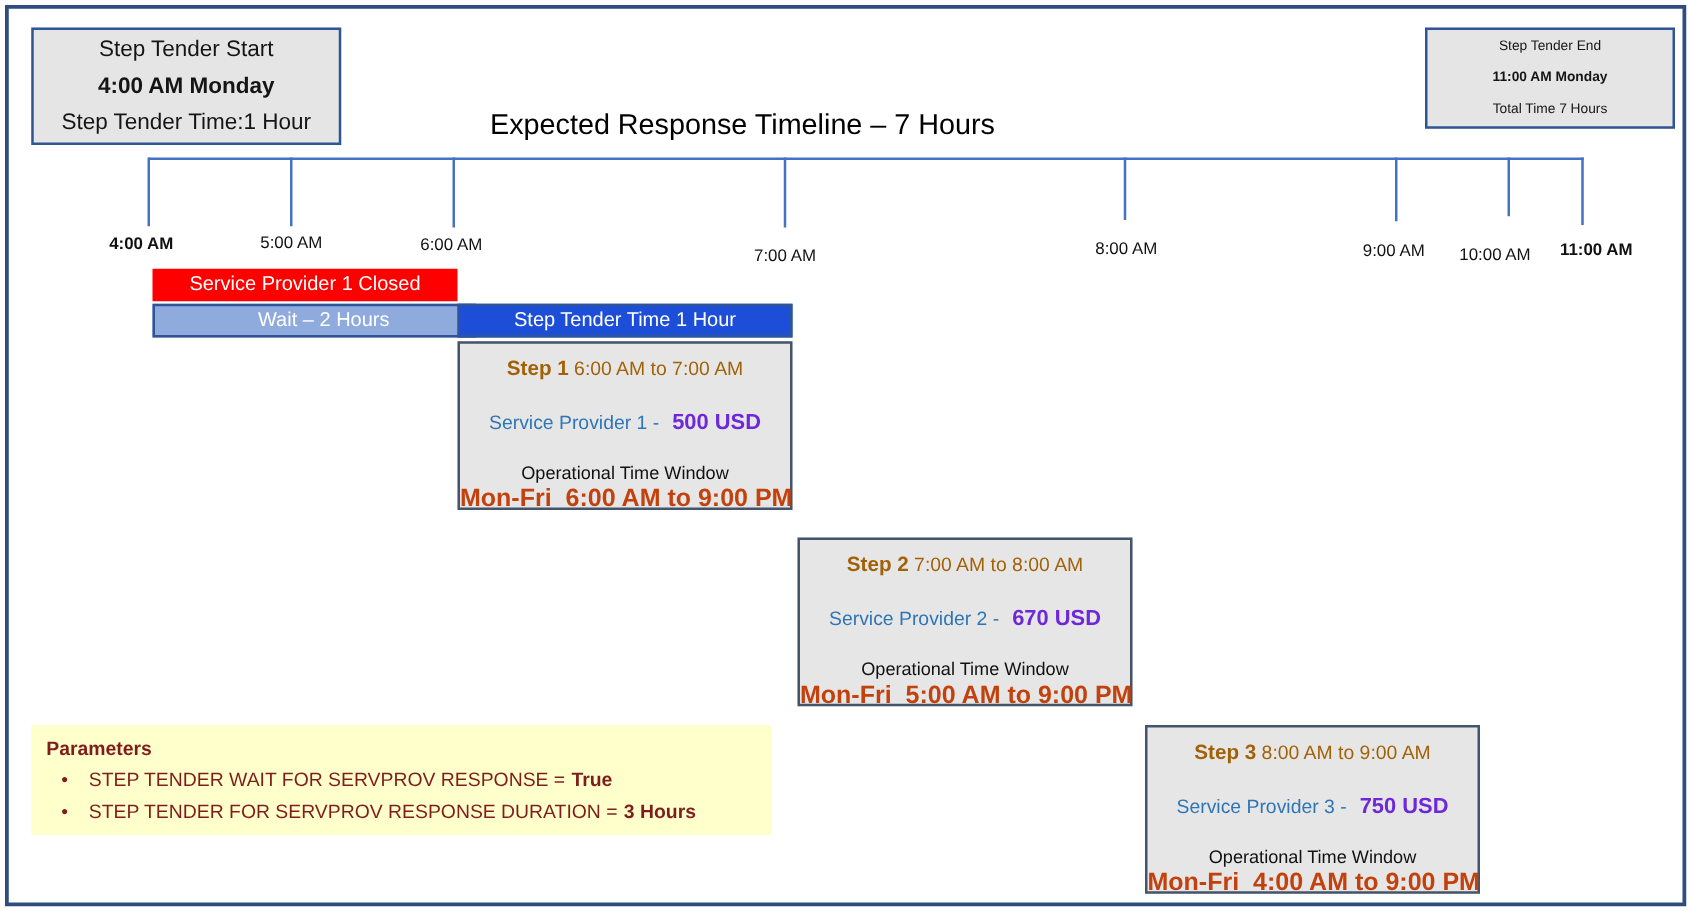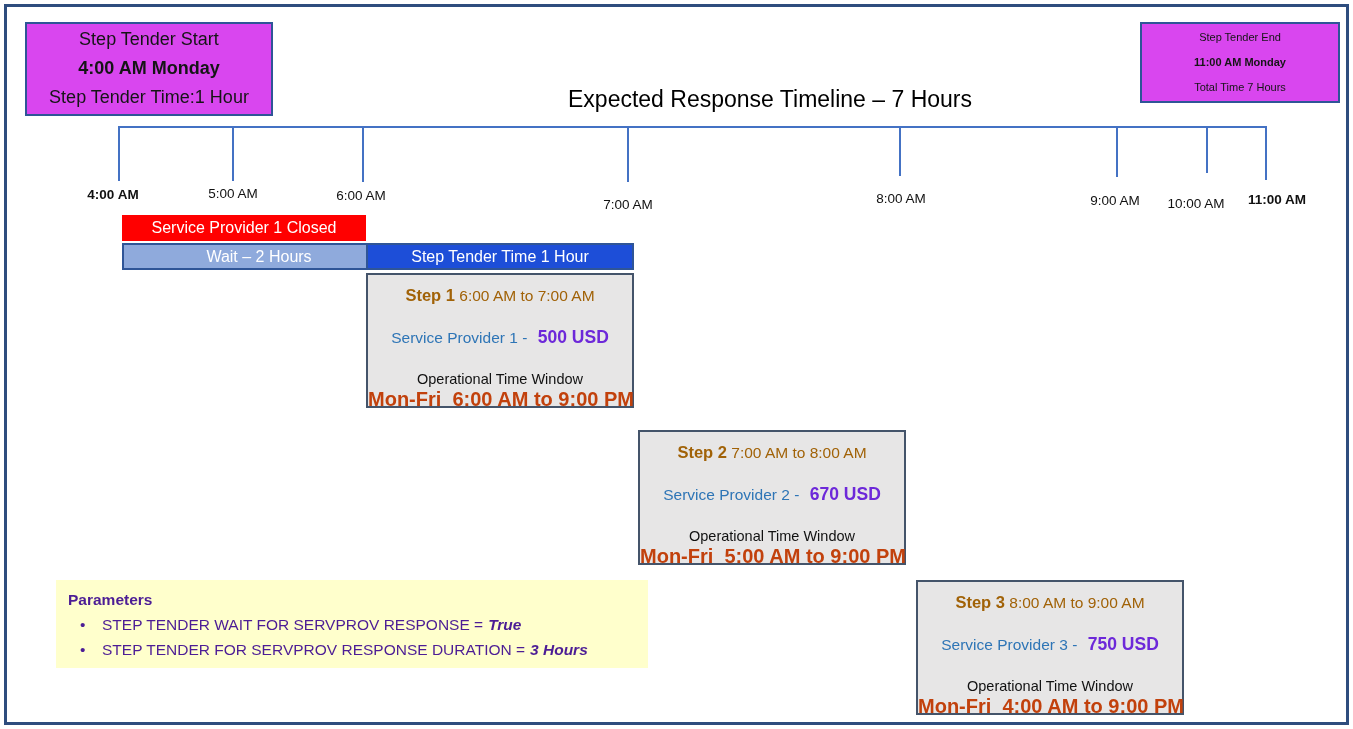--- a/index.html
+++ b/index.html
@@ -8,30 +8,30 @@
     background:#ffffff; overflow:hidden;
     font-family:"Liberation Sans", sans-serif;
     color:#1a1a1a;
   }
   .frame {
     position:absolute; left:4px; top:4px; width:1339px; height:715px;
     border:3px solid #2e4d7e;
   }
   
   .note-box {
-    position:absolute; background:#d946ef; border:2px solid #2F5597;
+    position:absolute; background:#e5e5e5; border:2px solid #2F5597;
     text-align:center; color:#151515;
   }
   #start-box { left:25px; top:22px; width:244px; height:89px; font-size:18px; line-height:29px; padding-top:1px; }
   #end-box   { left:1140px; top:22px; width:196px; height:76px; font-size:11px; line-height:25px; padding-top:1px; }
   .note-bold { font-weight:bold; }
   
   #title {
     position:absolute; left:392px; top:86px; width:580px;
-    text-align:right; font-size:23px; color:#000;
+    text-align:left; font-size:23px; color:#000;
   }
   
   .axis-line { position:absolute; left:119px; top:126px; width:1148px; height:2px; background:#4472C4; }
   .tick { position:absolute; top:126px; width:2px; background:#4472C4; }
   .tick-label { position:absolute; width:110px; text-align:center; font-size:13.5px; color:#111; }
   .tick-label.bold { font-weight:bold; }
   
   .bar { position:absolute; color:#fff; text-align:center; overflow:hidden; }
   #closed-bar { left:122px; top:215px; width:244px; height:26px; background:#FF0000; font-size:16px; line-height:26px; }
   #wait-bar   { left:122px; top:243px; width:240px; height:23px; background:#8FAADC; border:2px solid #2F5597; font-size:16px; line-height:23px;padding-left:15px; }
@@ -47,27 +47,27 @@
   .step-line1 { margin-top:11px; font-size:15.5px; color:#a16207; }
   .step-name { font-weight:bold; font-size:16.5px; }
   .step-provider-row { margin-top:22px; }
   .step-provider { color:#2E75B6; font-weight:normal; font-size:15.5px; }
   .step-price { color:#6d28d9; font-weight:bold; font-size:17.5px; margin-left:6px; }
   .step-op-title { margin-top:23px; font-size:14.5px; color:#111; }
   .step-op-hours { margin-top:1px; font-size:20px; font-weight:bold; white-space:pre; color:#c2410c; }
   
   #params-box {
     position:absolute; left:25px; top:580px; width:592px; height:88px;
-    background:#FFFFCC; color:#4c1d95;margin-left:31px;
+    background:#FFFFCC; color:#7f1d1d;
   }
   .params-title { font-weight:bold; font-size:15.5px; margin:11px 0 0 12px; }
   .param-line { display:flex; font-size:15.5px; margin:7px 0 0 24px; }
   .param-bullet { width:22px; flex:0 0 22px; }
   .param-label { white-space:pre; }
-  .param-value { font-weight:bold; margin-left:5px; white-space:pre;font-style:italic; }
+  .param-value { font-weight:bold; margin-left:5px; white-space:pre; }
 </style>
 </head>
 <body>
 
 <div class="frame"></div>
 
 <div class="note-box" id="start-box">
   <div>Step Tender Start</div>
   <div class="note-bold">4:00 AM Monday</div>
   <div>Step Tender Time:1 Hour</div>

